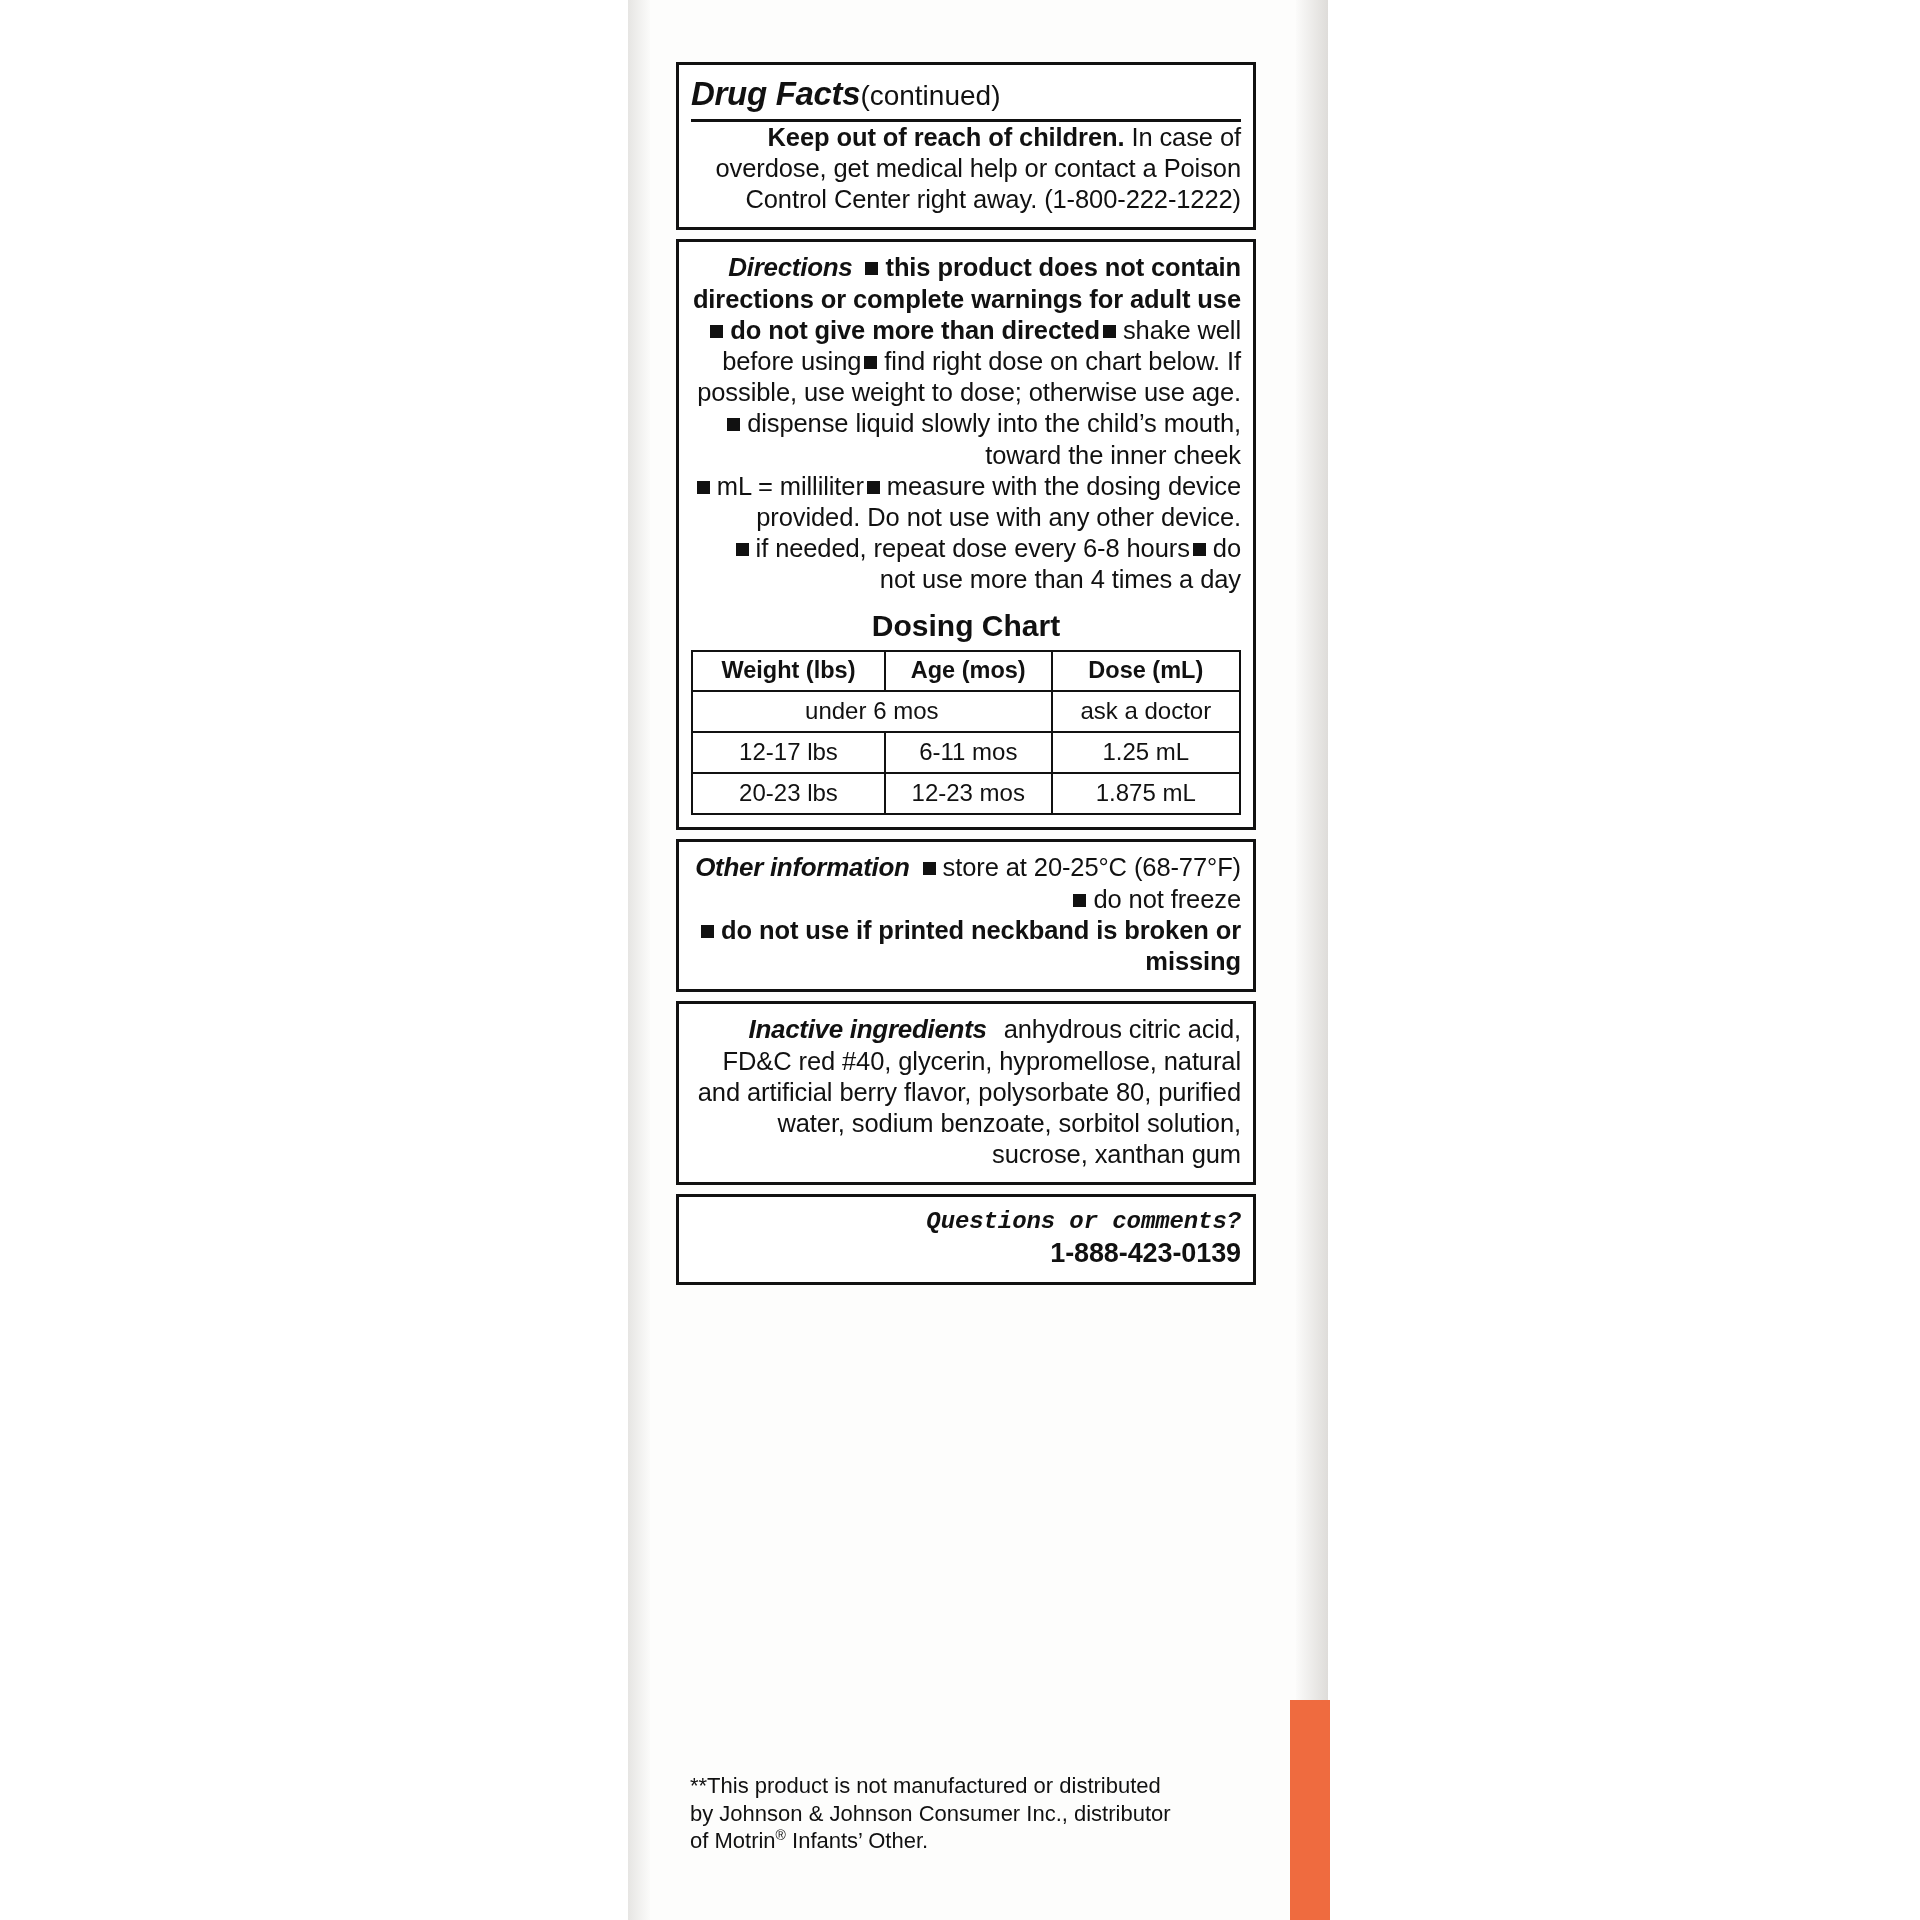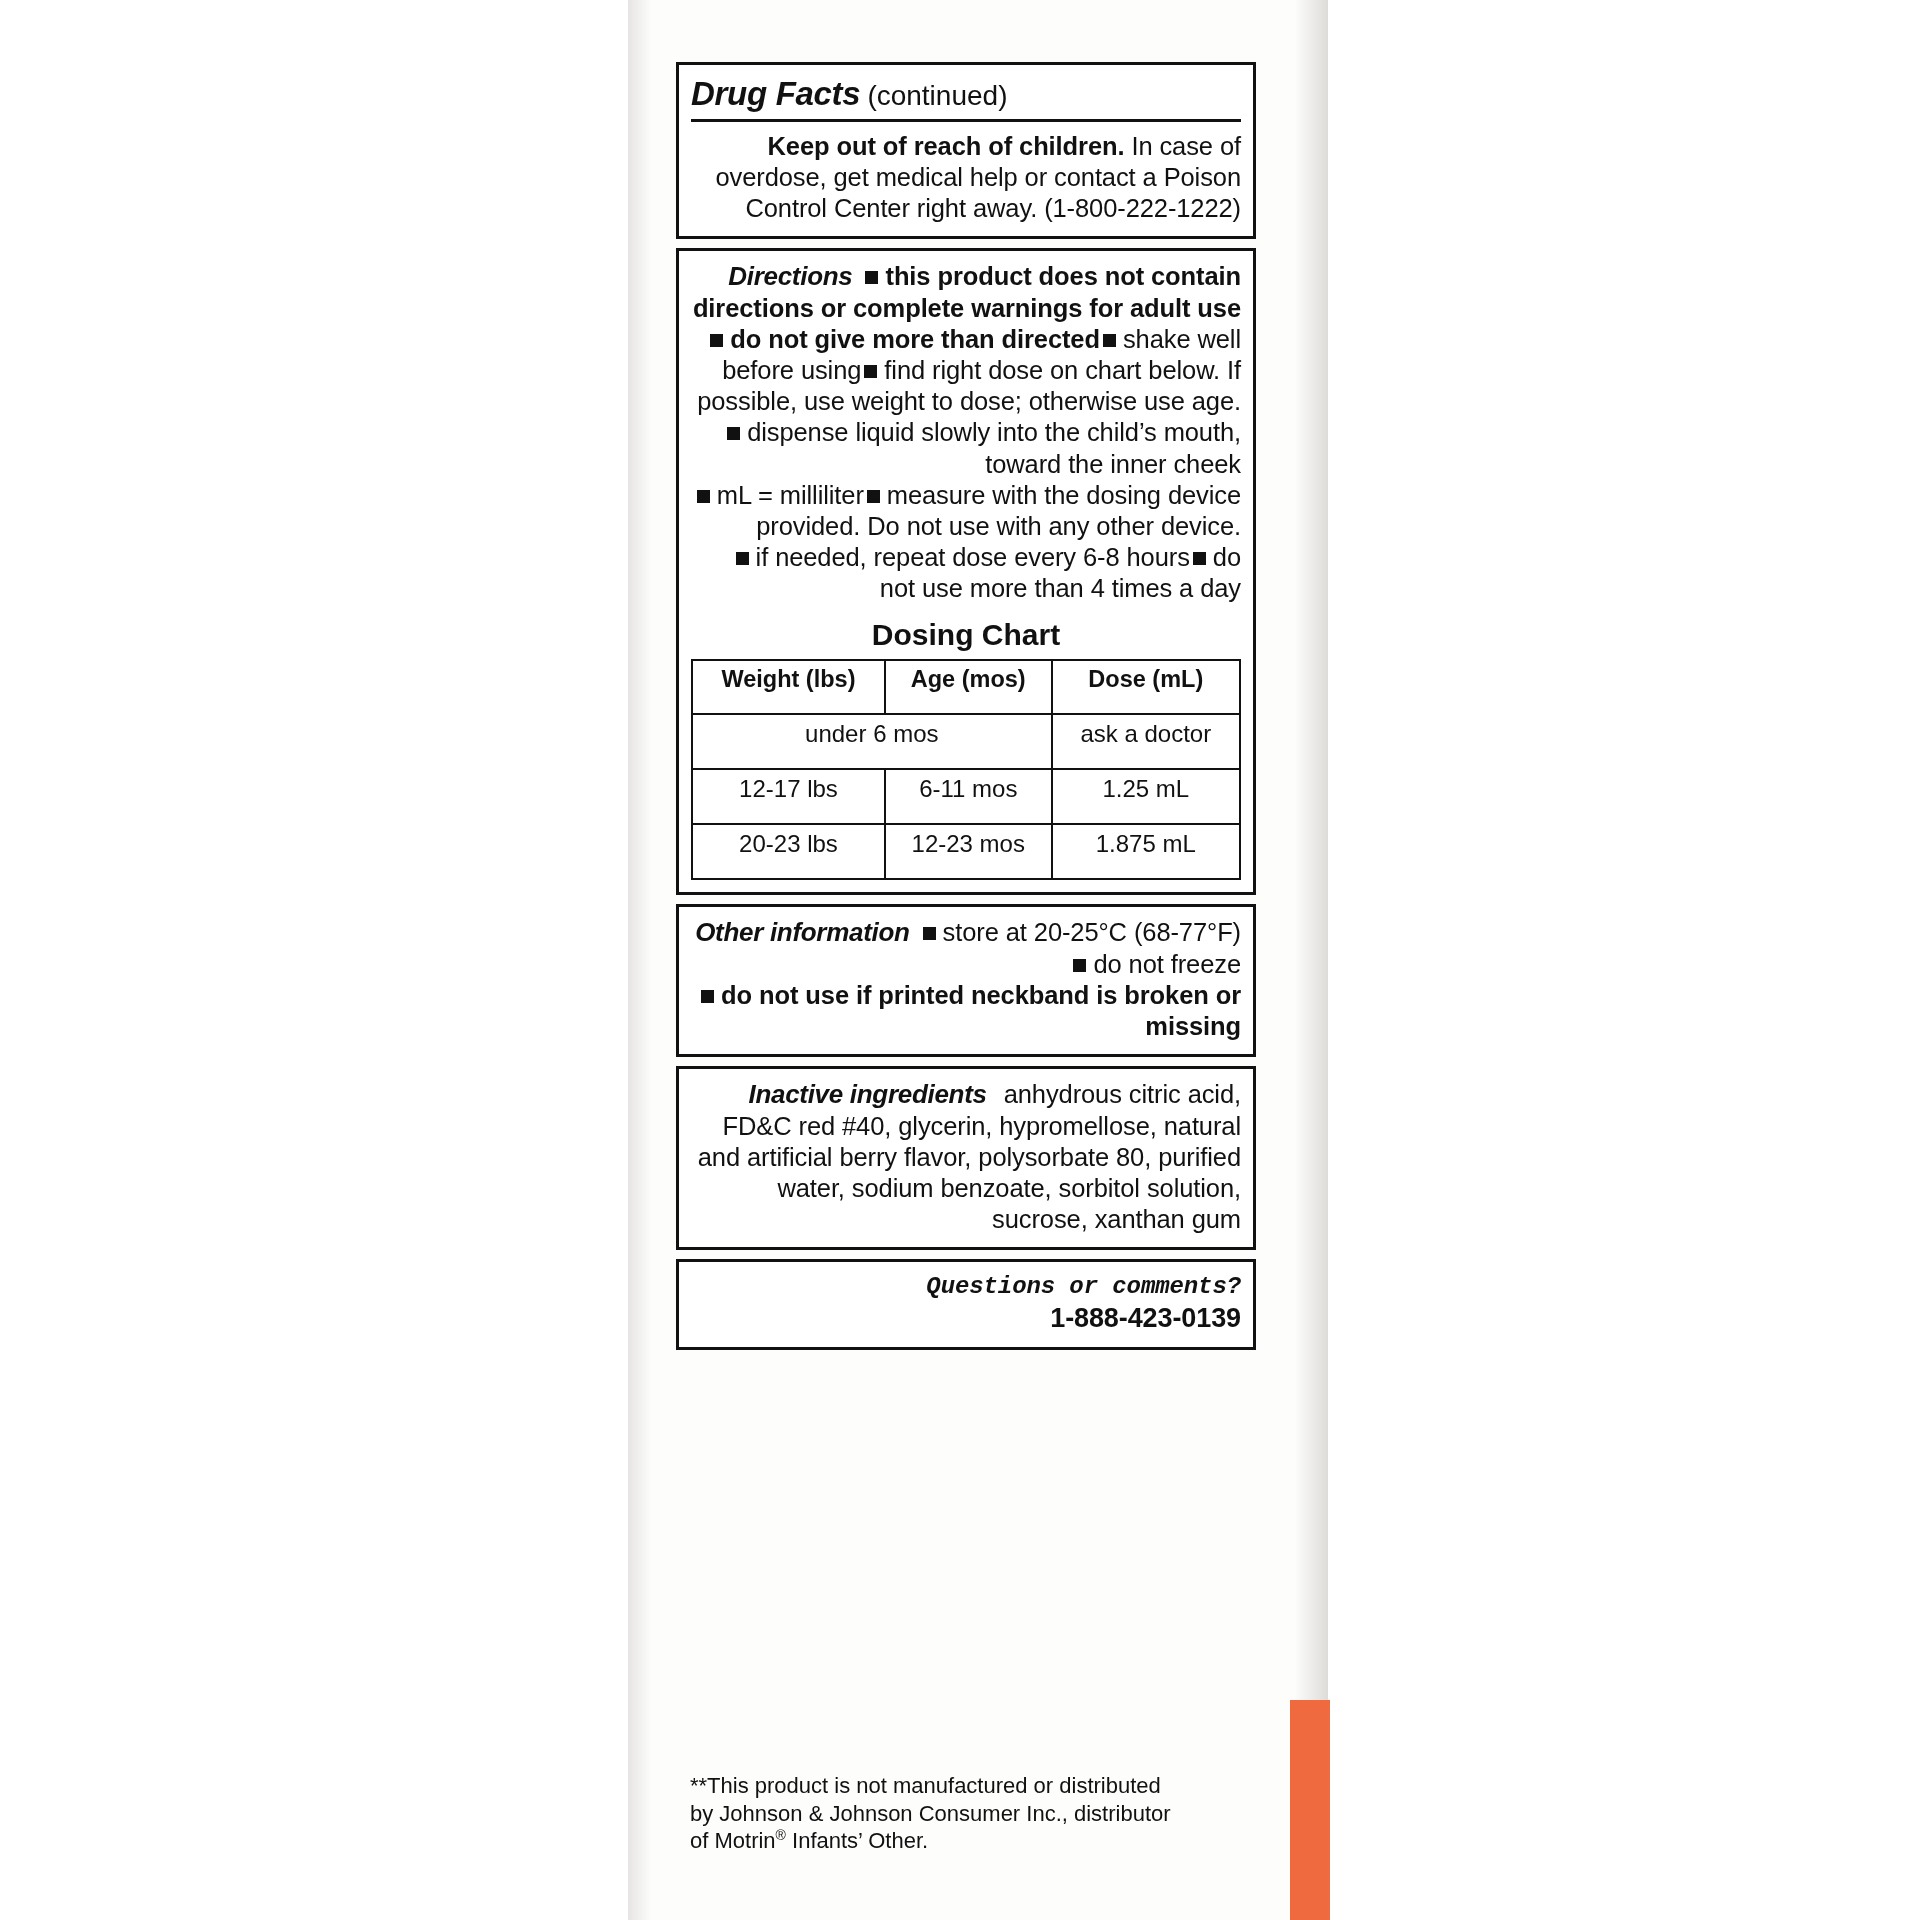--- a/index.html
+++ b/index.html
@@ -70,24 +70,22 @@
   .box {
     border: 3px solid #111;
     padding: 10px 12px 12px 12px;
     margin-bottom: 9px;
     background: #fff;
   }
 
   .title-row {
     display: flex;
     align-items: baseline;
-    gap: 7px;
     padding-bottom: 6px;
     border-bottom: 3px solid #111;
-    margin-bottom: 9px;
   }
   .title-main {
     font-weight: bold;
     font-style: italic;
     font-size: 33px;
     letter-spacing: -0.3px;
   }
   .title-cont {
     font-size: 28px;
   }
@@ -126,21 +124,21 @@
     margin: 14px 0 7px 0;
   }
   table.dose {
     width: 100%;
     border-collapse: collapse;
     font-size: 24px;
   }
   table.dose th, table.dose td {
     border: 2px solid #111;
     text-align: center;
-    padding: 5px 2px 20px 2px;
+    padding: 5px 2px 6px 2px;
     font-weight: normal;
   }
   table.dose th {
     font-weight: bold;
     font-size: 23.5px;
   }
 
   .footnote {
     position: absolute;
     left: 690px;

